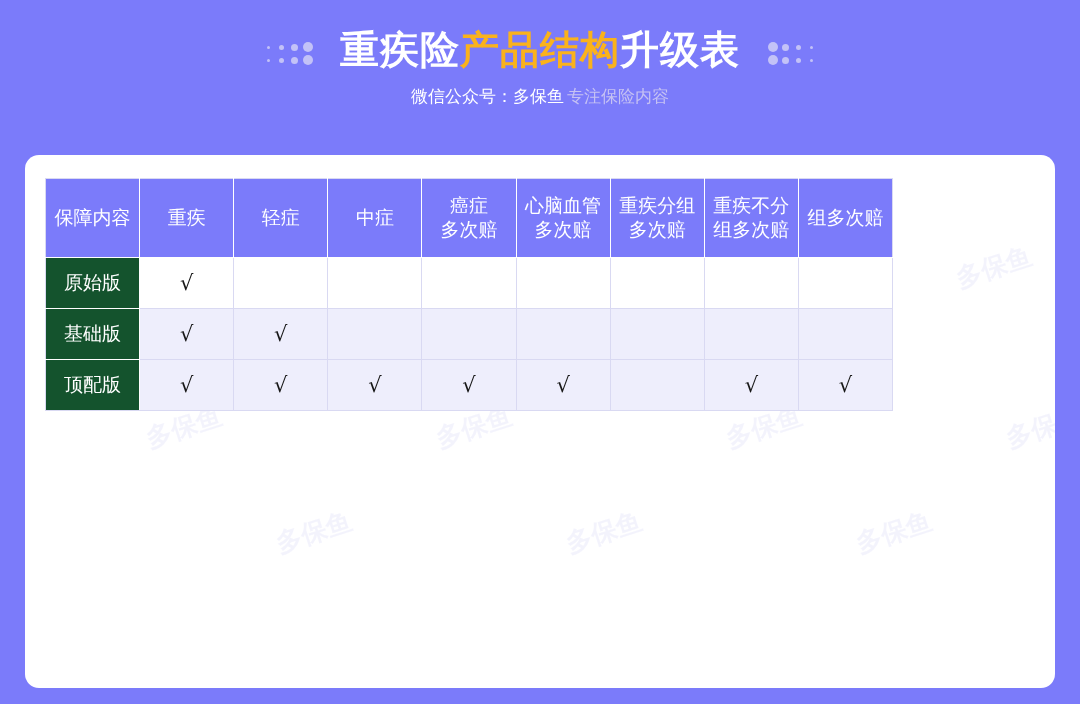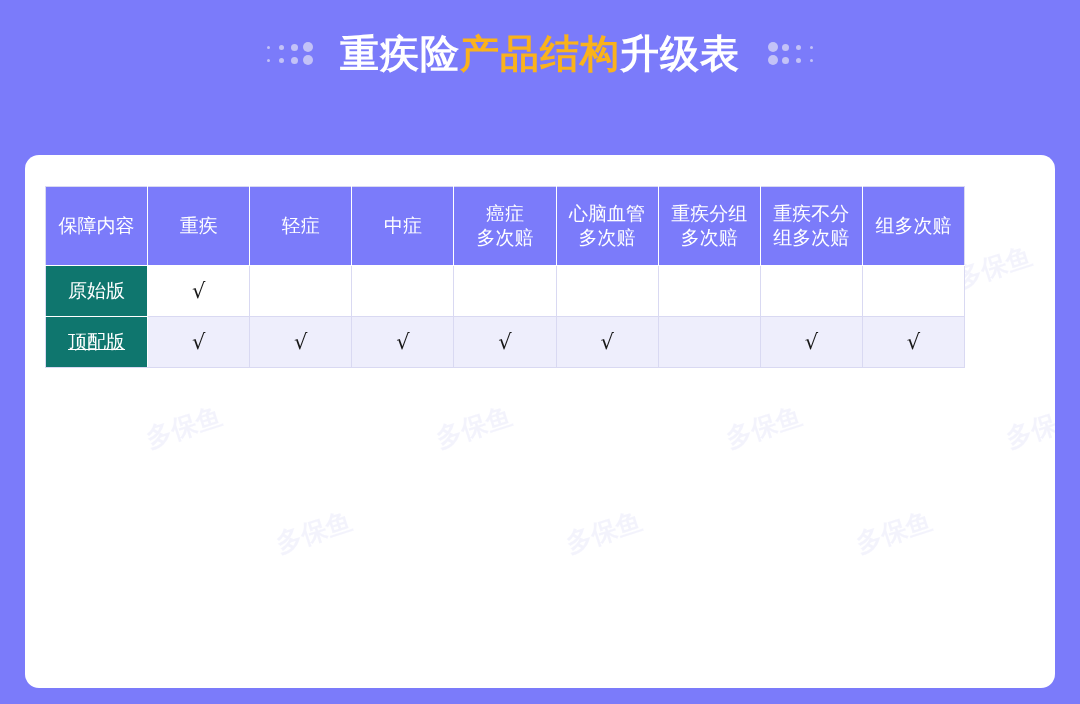--- a/index.html
+++ b/index.html
@@ -14,20 +14,21 @@
     overflow: hidden;
     position: relative;
   }
 
   
   .header {
     width: 100%;
     padding-top: 34px;
     box-sizing: border-box;
     text-align: center;
+    font-family: Liberation Mono, monospace;
   }
   .title-row {
     display: flex;
     align-items: center;
     justify-content: center;
     gap: 26px;
   }
   .dots {
     display: grid;
     grid-template-columns: repeat(4, 13px);
@@ -94,24 +95,23 @@
     font-weight: bold;
     transform: rotate(-18deg);
     white-space: nowrap;
   }
 
   
   table.matrix {
     position: absolute;
     left: 20px;
     top: 23px;
-    width: 920px;
+    width: 848px;
     border-collapse: collapse;
     table-layout: fixed;
-    margin-top: 8px;
   }
   table.matrix th, table.matrix td {
     border: 1px solid #d9d9f2;
     padding: 0;
     text-align: center;
     vertical-align: middle;
   }
   table.matrix thead th {
     height: 78px;
     background: #7b7bfa;
@@ -121,28 +121,28 @@
     line-height: 1.25;
     border-color: #ffffff;
   }
   table.matrix thead th:first-child { border-left-color: #d9d9f2; }
   table.matrix thead th:last-child { border-right-color: #d9d9f2; }
   table.matrix thead th { border-top-color: #d9d9f2; }
 
   table.matrix tbody th.rowlabel {
     width: 110px;
     height: 50px;
-    background: #0f766e;
+    background: #14532d;
     color: #ffffff;
     font-size: 19px;
     font-weight: normal;
     border-color: #ffffff;
     border-left-color: #d9d9f2;
   }
-  table.matrix tbody tr:last-child th.rowlabel { border-bottom-color: #d9d9f2; text-decoration: underline; }
+  table.matrix tbody tr:last-child th.rowlabel { border-bottom-color: #d9d9f2; }
 
   table.matrix tbody td {
     height: 50px;
     font-size: 21px;
     color: #1d1d1d;
     background: #ffffff;
   }
   table.matrix tbody tr.alt td { background: #eeeefc; }
 
   .check {
@@ -174,20 +174,23 @@
     <span class="dots desc">
       <span></span>
         <span></span>
         <span></span>
         <span></span>
       <span></span>
         <span></span>
         <span></span>
         <span></span>
     </span>
+  </div>
+  <div class="subtitle">
+    <span class="main">微信公众号：多保鱼</span><span class="soft">专注保险内容</span>
   </div>
 </div>
 
 <div class="card">
   <div class="watermarks" id="wm-layer">
       <div class="wm" style="left: 370px; top: 95px;">多保鱼</div>
       <div class="wm" style="left: 650px; top: 95px;">多保鱼</div>
       <div class="wm" style="left: 930px; top: 95px;">多保鱼</div>
       <div class="wm" style="left: 120px; top: 255px;">多保鱼</div>
       <div class="wm" style="left: 410px; top: 255px;">多保鱼</div>
@@ -217,20 +220,31 @@
           <td><span class="check">√</span></td>
           <td></td>
           <td></td>
           <td></td>
           <td></td>
           <td></td>
           <td></td>
           <td></td>
         </tr>
         <tr class="alt">
+          <th class="rowlabel">基础版</th>
+          <td><span class="check">√</span></td>
+          <td><span class="check">√</span></td>
+          <td></td>
+          <td></td>
+          <td></td>
+          <td></td>
+          <td></td>
+          <td></td>
+        </tr>
+        <tr class="alt">
           <th class="rowlabel">顶配版</th>
           <td><span class="check">√</span></td>
           <td><span class="check">√</span></td>
           <td><span class="check">√</span></td>
           <td><span class="check">√</span></td>
           <td><span class="check">√</span></td>
           <td></td>
           <td><span class="check">√</span></td>
           <td><span class="check">√</span></td>
         </tr>

